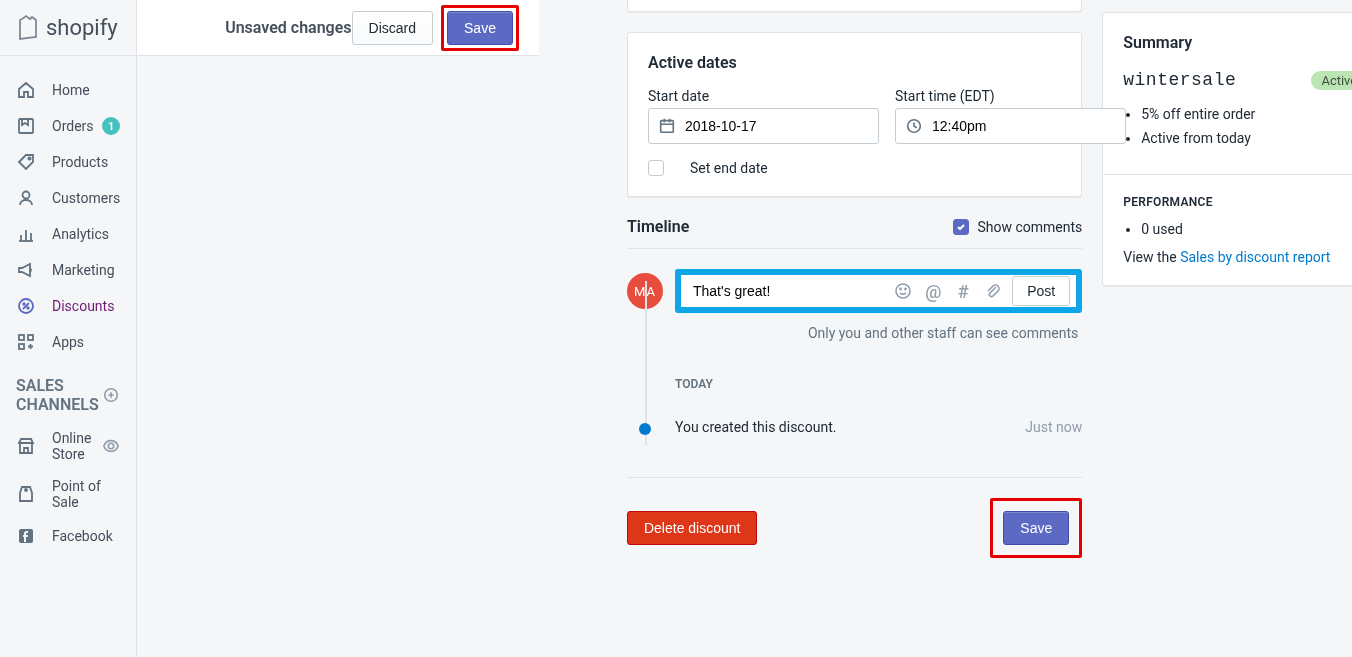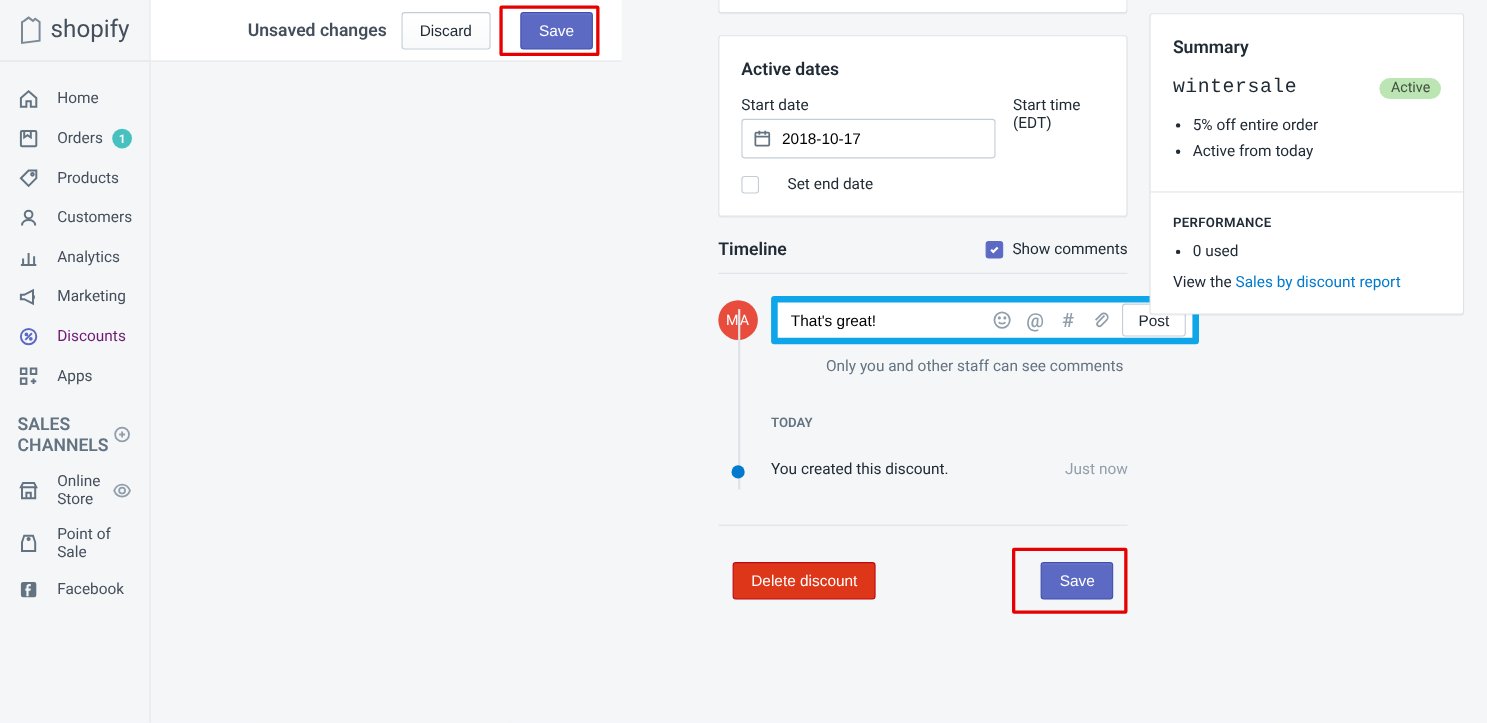--- a/index.html
+++ b/index.html
@@ -25,21 +25,21 @@
     
     .nav-footer { padding: 8px 0 16px; }
     
     
     .main { flex: 1; display: flex; flex-direction: row; background: #f4f6f8; }
     
     .header { height: 56px; background: #fff; border-bottom: 1px solid #dfe3e8; display: flex; align-items: center; padding: 0 20px 0 88px; }
     .header-title { font-size: 16px; font-weight: 600; color: #454f5b; }
     .header-actions { margin-left: auto; display: flex; gap: 8px; align-items: center;}
     
-    .btn { border: 1px solid #c4cdd5; background: linear-gradient(180deg,#fff,#f9fafb); border-radius: 3px; padding: 8px 16px; font-size: 14px; cursor: pointer; color: #212b36; margin-left: 13px; }
+    .btn { border: 1px solid #c4cdd5; background: linear-gradient(180deg,#fff,#f9fafb); border-radius: 3px; padding: 8px 16px; font-size: 14px; cursor: pointer; color: #212b36; }
     .btn-primary { background: #5c6ac4; border: 1px solid #3f4eae; color: #fff; box-shadow: inset 0 1px 0 rgba(255,255,255,.2);}
     .btn-destructive { background: #de3618; border: 1px solid #bf0711; color: #fff; }
     
     .highlight-red { border: 3px solid #e60000; padding: 3px; border-radius: 2px; }
     
     .content { flex: 1; overflow: auto; padding: 0 88px 24px; }
     .layout-row { display: flex; gap: 20px; align-items: flex-start; }
     .layout-main { flex: 1; min-width: 0; }
     .layout-side { width: 286px; flex-shrink: 0; }
     
@@ -266,20 +266,29 @@
                         <svg width="18" height="18" viewBox="0 0 20 20" fill="none" stroke="#637381" stroke-width="1.8">
                           <rect x="3" y="4" width="14" height="13" rx="1"></rect>
                           <path d="M3 8 H17 M7 2 V6 M13 2 V6"></path>
                         </svg>
                       </span>
                     <input type="text" value="2018-10-17" style="">
                   </div>
                 </div>
                 <div class="field">
                   <label class="field-label">Start time (EDT)</label>
+                  <div class="input-wrap">
+                    <span class="input-icon">
+                        <svg width="18" height="18" viewBox="0 0 20 20" fill="none" stroke="#637381" stroke-width="1.8">
+                          <circle cx="10" cy="10" r="7"></circle>
+                          <path d="M10 6 V10 L13 12"></path>
+                        </svg>
+                      </span>
+                    <input type="text" value="12:40pm" style="">
+                  </div>
                 </div>
               </div>
               <div class="checkbox-row">
                 <span class="cb"></span>
                 <span>Set end date</span>
               </div>
             </div>
           </div>
 
           <div>

